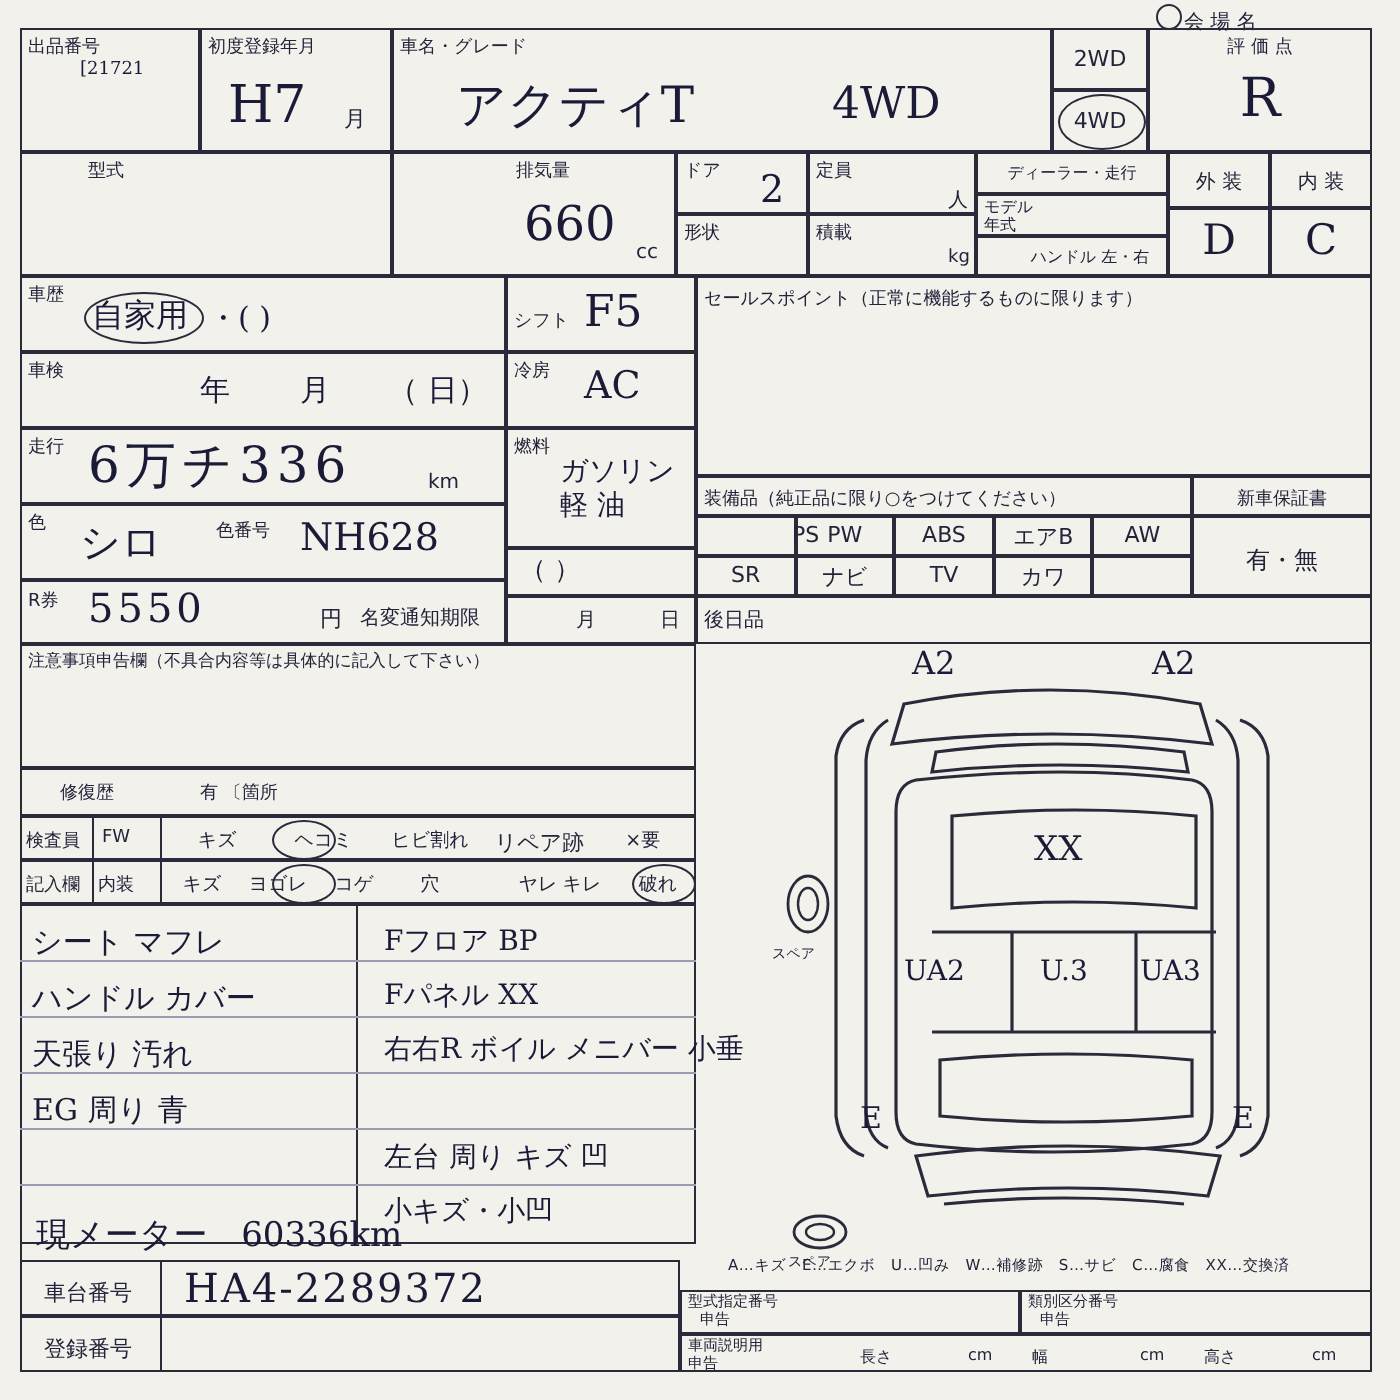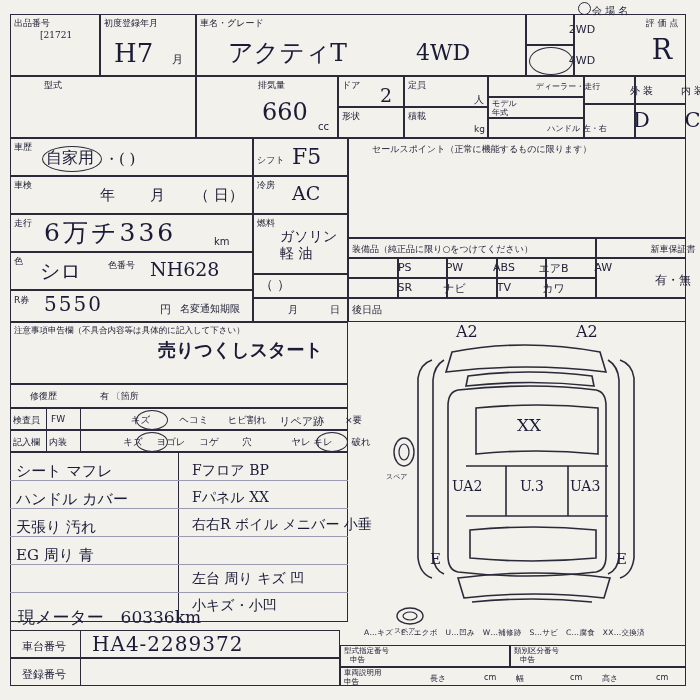--- a/index.html
+++ b/index.html
@@ -12,21 +12,21 @@
     overflow:hidden;
   }
   .sheet{position:absolute;left:0;top:0;width:700px;height:700px;}
   .bx{position:absolute;box-sizing:border-box;border:1px solid #2a2a3a;}
   .lbl{position:absolute;font-size:9px;color:#23233a;white-space:nowrap;}
   .hw{position:absolute;font-family:"DejaVu Serif","Liberation Serif",serif;color:#1b1b38;white-space:nowrap;}
   .vline{position:absolute;background:#2a2a3a;width:1px;}
   .hline{position:absolute;background:#2a2a3a;height:1px;}
   .big{font-size:24px;}
   .tiny{font-size:8px;}
-  .ctr{text-align:center;margin-left:32px;}
+  .ctr{text-align:center;}
   .circ{position:absolute;border:1px solid #2a2a3a;border-radius:50%;}
   svg{display:block;}
   .carwrap{position:absolute;left:380px;top:330px;width:315px;height:300px;}
 </style>
 </head>
 <body>
 
 <div class="sheet">
 
   <div class="lbl" style="left:592px;top:4px;font-size:10px;">会 場 名</div>
@@ -102,21 +102,21 @@
   <div class="lbl" style="left:14px;top:141px;">車歴</div>
   <div class="hw" style="left:46px;top:148px;font-size:16px;">自家用</div>
   <div class="circ" style="left:42px;top:146px;width:58px;height:24px;"></div>
   <div class="hw" style="left:104px;top:150px;font-size:15px;">・(            )</div>
 
   <div class="bx" style="left:253px;top:138px;width:95px;height:38px;"></div>
   <div class="lbl" style="left:257px;top:154px;">シフト</div>
   <div class="hw" style="left:292px;top:144px;font-size:22px;">F5</div>
 
   <div class="bx" style="left:348px;top:138px;width:338px;height:100px;"></div>
-  <div class="lbl" style="left:372px;top:143px;font-size:9px;">セールスポイント（正常に機能するものに限ります）</div>
+  <div class="lbl" style="left:352px;top:143px;font-size:9px;">セールスポイント（正常に機能するものに限ります）</div>
 
   <div class="bx" style="left:10px;top:176px;width:243px;height:38px;"></div>
   <div class="lbl" style="left:14px;top:179px;">車検</div>
   <div class="hw" style="left:100px;top:186px;font-size:15px;">年</div>
   <div class="hw" style="left:150px;top:186px;font-size:15px;">月</div>
   <div class="hw" style="left:194px;top:186px;font-size:15px;">（   日）</div>
 
   <div class="bx" style="left:253px;top:176px;width:95px;height:38px;"></div>
   <div class="lbl" style="left:257px;top:179px;">冷房</div>
   <div class="hw" style="left:292px;top:182px;font-size:19px;">AC</div>
@@ -131,21 +131,21 @@
   <div class="hw" style="left:280px;top:228px;font-size:14px;line-height:17px;white-space:pre;">ガソリン
 軽 油</div>
 
   <div class="bx" style="left:348px;top:238px;width:248px;height:20px;"></div>
   <div class="lbl" style="left:352px;top:243px;font-size:9px;">装備品（純正品に限り○をつけてください）</div>
   <div class="bx" style="left:596px;top:238px;width:90px;height:20px;"></div>
   <div class="lbl ctr" style="left:596px;top:243px;width:90px;font-size:9px;">新車保証書</div>
 
   <div id="equip-grid">
       <div class="bx" style="left: 348px; top: 258px; width: 49.6px; height: 20px;"></div>
-      <div class="lbl ctr" style="left: 348px; top: 261px; width: 49.6px; font-size: 11px;">PS</div>
+      <div class="lbl ctr" style="left: 348px; top: 261px; width: 49.6px; font-size: 11px; padding-left: 30px;">PS</div>
       <div class="bx" style="left: 397.6px; top: 258px; width: 49.6px; height: 20px;"></div>
       <div class="lbl ctr" style="left: 397.6px; top: 261px; width: 49.6px; font-size: 11px;">PW</div>
       <div class="bx" style="left: 447.2px; top: 258px; width: 49.6px; height: 20px;"></div>
       <div class="lbl ctr" style="left: 447.2px; top: 261px; width: 49.6px; font-size: 11px;">ABS</div>
       <div class="bx" style="left: 496.8px; top: 258px; width: 49.6px; height: 20px;"></div>
       <div class="lbl ctr" style="left: 496.8px; top: 261px; width: 49.6px; font-size: 11px;">エアB</div>
       <div class="bx" style="left: 546.4px; top: 258px; width: 49.6px; height: 20px;"></div>
       <div class="lbl ctr" style="left: 546.4px; top: 261px; width: 49.6px; font-size: 11px;">AW</div>
       <div class="bx" style="left: 348px; top: 278px; width: 49.6px; height: 20px;"></div>
       <div class="lbl ctr" style="left: 348px; top: 281px; width: 49.6px; font-size: 11px;">SR</div>
@@ -178,21 +178,20 @@
   <div class="bx" style="left:253px;top:298px;width:95px;height:24px;"></div>
   <div class="lbl" style="left:180px;top:302px;font-size:10px;">名変通知期限</div>
   <div class="lbl" style="left:288px;top:303px;font-size:10px;">月</div>
   <div class="lbl" style="left:330px;top:303px;font-size:10px;">日</div>
 
   <div class="bx" style="left:348px;top:298px;width:338px;height:24px;"></div>
   <div class="lbl" style="left:352px;top:303px;font-size:10px;">後日品</div>
 
   <div class="bx" style="left:10px;top:322px;width:338px;height:62px;"></div>
   <div class="lbl" style="left:14px;top:325px;font-size:8.5px;">注意事項申告欄（不具合内容等は具体的に記入して下さい）</div>
-  <div class="hw" style="left:158px;top:338px;font-size:18px;font-weight:bold;">売りつくしスタート</div>
 
   <div class="bx" style="left:10px;top:384px;width:338px;height:24px;"></div>
   <div class="lbl" style="left:30px;top:390px;">修復歴</div>
   <div class="lbl" style="left:100px;top:390px;">有 〔箇所</div>
 
   <div class="bx" style="left:10px;top:408px;width:338px;height:22px;"></div>
   <div class="lbl" style="left:13px;top:414px;font-size:9px;">検査員</div>
   <div class="lbl" style="left:51px;top:414px;font-size:9px;">FW</div>
   <div class="vline" style="left:46px;top:408px;height:44px;"></div>
   <div class="vline" style="left:80px;top:408px;height:44px;"></div>

